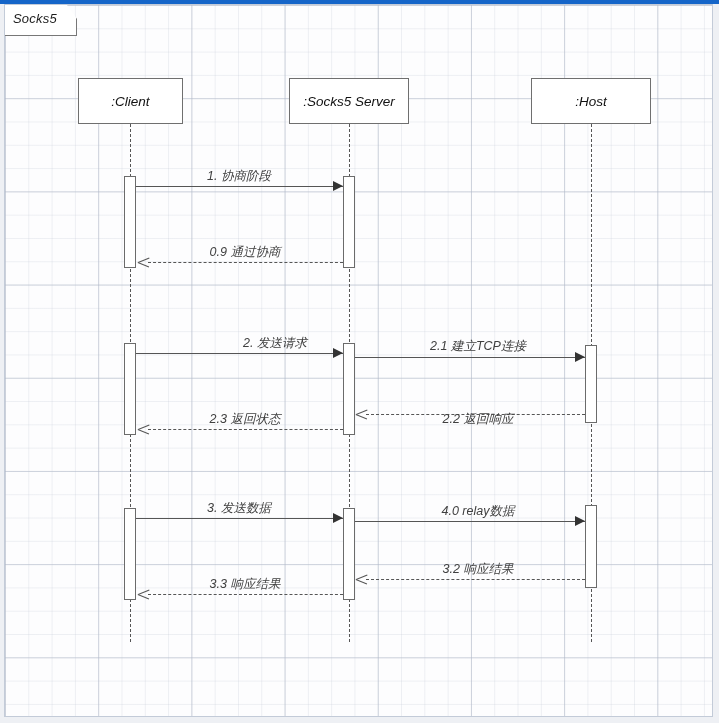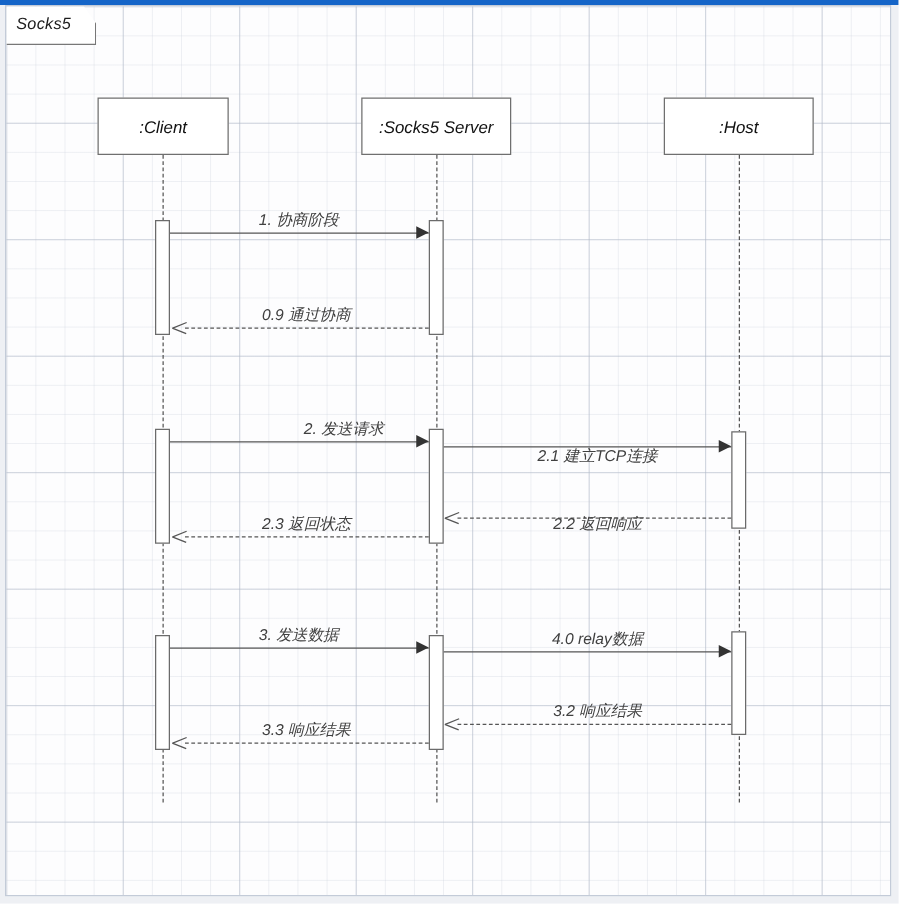--- a/index.html
+++ b/index.html
@@ -181,21 +181,21 @@
     <div class="msg-line dashed" style="left:143px;top:257px;width:195px;"></div>
     <div class="head-open-left" style="left:133px;top:252px;"></div>
     <div class="msg-label" style="left:240px;top:239px;">0.9 通过协商</div>
 
     <div class="msg-line" style="left:131px;top:348px;width:207px;"></div>
     <div class="head-solid" style="left:328px;top:343px;"></div>
     <div class="msg-label" style="left:234px;top:330px;margin-left:36px;">2. 发送请求</div>
 
     <div class="msg-line" style="left:350px;top:352px;width:230px;"></div>
     <div class="head-solid" style="left:570px;top:347px;"></div>
-    <div class="msg-label" style="left:473px;top:333px;margin-top:19px;">2.1 建立TCP连接</div>
+    <div class="msg-label" style="left:473px;top:333px;">2.1 建立TCP连接</div>
 
     <div class="msg-line dashed" style="left:361px;top:409px;width:219px;"></div>
     <div class="head-open-left" style="left:351px;top:404px;"></div>
     <div class="msg-label" style="left:473px;top:406px;">2.2 返回响应</div>
 
     <div class="msg-line dashed" style="left:143px;top:424px;width:195px;"></div>
     <div class="head-open-left" style="left:133px;top:419px;"></div>
     <div class="msg-label" style="left:240px;top:406px;">2.3 返回状态</div>
 
     <div class="msg-line" style="left:131px;top:513px;width:207px;"></div>

